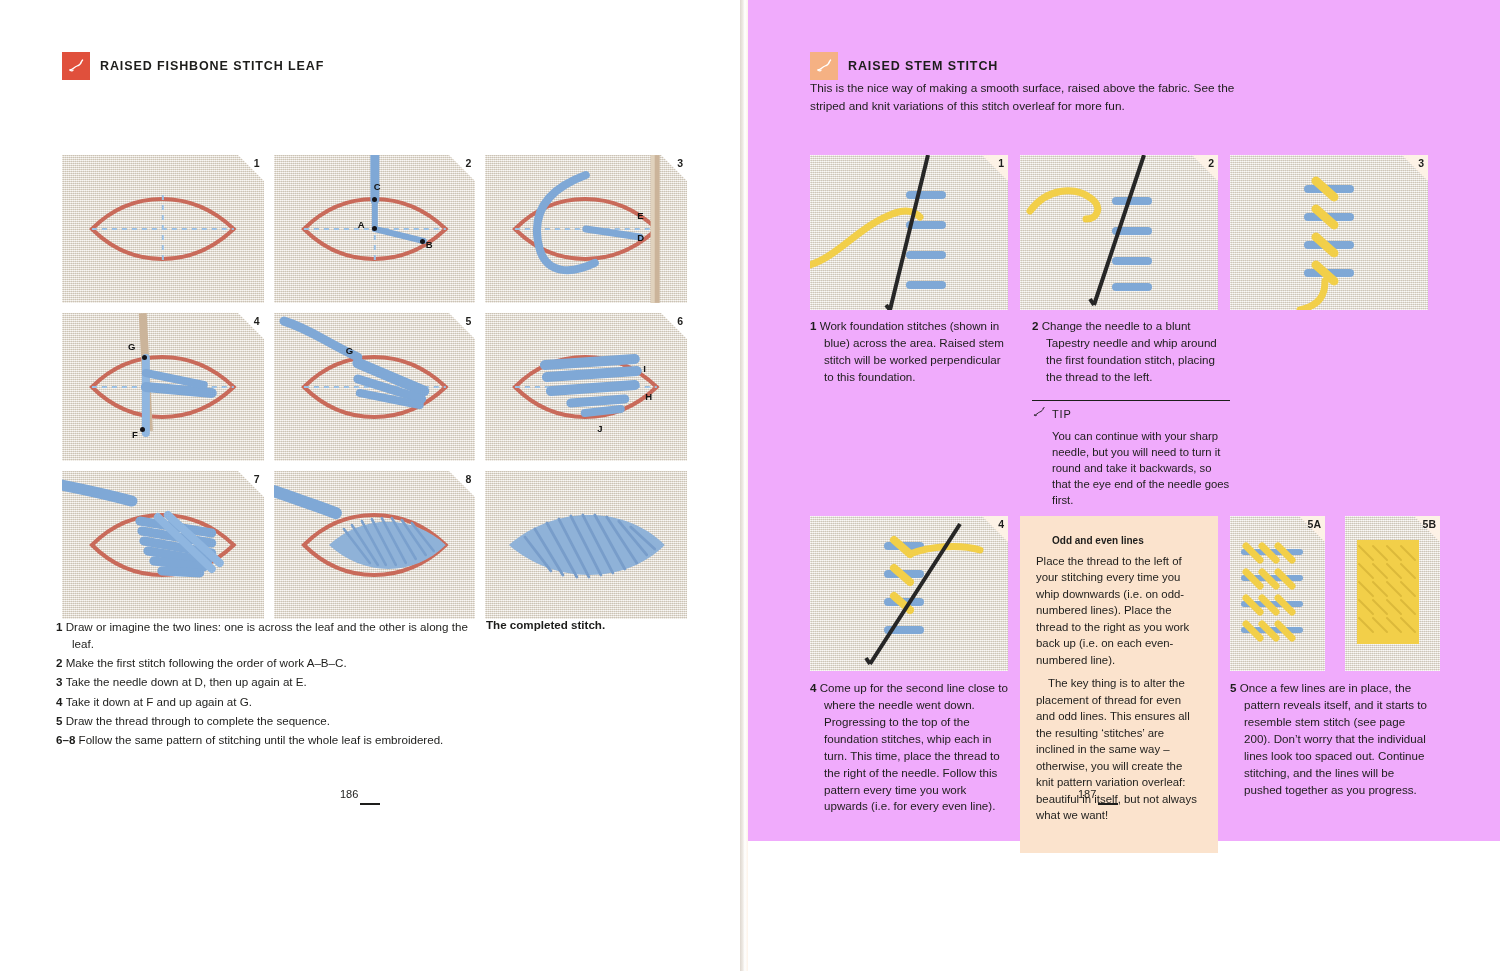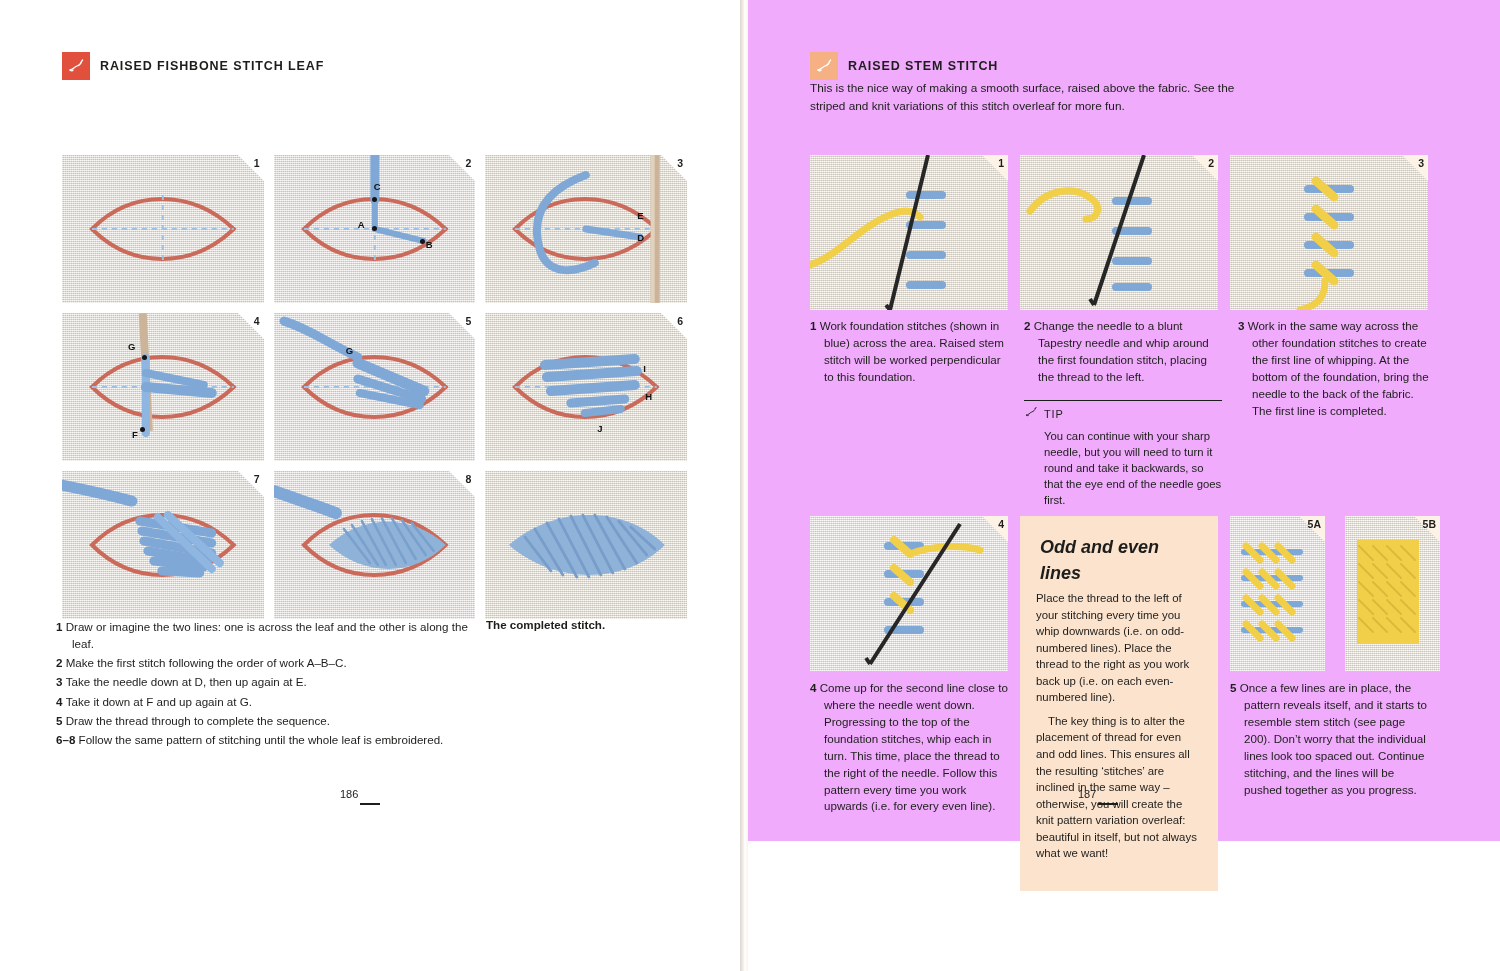--- a/index.html
+++ b/index.html
@@ -197,21 +197,21 @@
   .rgrid { position: absolute; left: 62px; top: 155px; width: 650px; }
   .rphoto { position: relative; width: 198px; height: 155px; overflow: hidden; }
   .rrow { display: flex; gap: 12px; }
 
   .rcols {
     position: absolute;
     left: 62px;
     top: 318px;
     width: 650px;
     display: flex;
-    gap: 16px;
+    gap: 24px;
     font-size: 11.6px;
     line-height: 1.46;
     color: #1d1d1b;
   }
   .rcol { width: 198px; }
   .rcol p { margin: 0; padding-left: 14px; text-indent: -14px; }
 
   .tip {
     margin-top: 14px;
     padding-left: 0;
@@ -240,24 +240,23 @@
   .panel-tint {
     background: #fbe3cd;
     width: 198px;
     padding: 18px 16px 22px;
     box-sizing: border-box;
     font-size: 11.4px;
     line-height: 1.45;
     color: #1d1d1b;
   }
   .panel-tint h4 {
-    margin: 0 4px 4px;
-    font-size: 18px;
+    margin: 0 16px 4px;
+    font-size: 10px;
     font-weight: 700;
-    font-style: italic;
   }
   .panel-tint p { margin: 0 0 7px; }
   .panel-tint p.ind { text-indent: 12px; }
 
   .rcols2 {
     position: absolute;
     left: 62px;
     top: 680px;
     width: 650px;
     display: flex;
@@ -570,23 +569,20 @@
               <svg width="14" height="14" viewBox="0 0 18 18" aria-hidden="true">
                 <path d="M3 13 C6 13 7 10 10 9 C12.5 8.2 14 6.5 14.5 4.5" stroke="#1d1d1b" stroke-width="1.2" fill="none" stroke-linecap="round"></path>
                 <path d="M14.6 4.3 L15.6 3" stroke="#1d1d1b" stroke-width="1.2" stroke-linecap="round"></path>
                 <path d="M3 13 C4.2 14.2 5.6 14 6 13.2" stroke="#1d1d1b" stroke-width="1.2" fill="none" stroke-linecap="round"></path>
               </svg>
             </span>
             <span class="tip-title">TIP</span>
           </div>
           <div class="tip-body">You can continue with your sharp needle, but you will need to turn it round and take it backwards, so that the eye end of the needle goes first.</div>
         </div>
-      </div>
-      <div class="rcol">
-        <p><span class="step-n">3</span>&nbsp;<span>Work in the same way across the other foundation stitches to create the first line of whipping. At the bottom of the foundation, bring the needle to the back of the fabric. The first line is completed.</span></p>
       </div>
     </div>
 
     <div class="rgrid2">
       <div class="rrow">
 
         <div class="rphoto">
           <div class="linen cool"></div>
           <svg class="art" viewBox="0 0 198 155">
             <g stroke="#7fa8d6" stroke-width="8" stroke-linecap="round">

